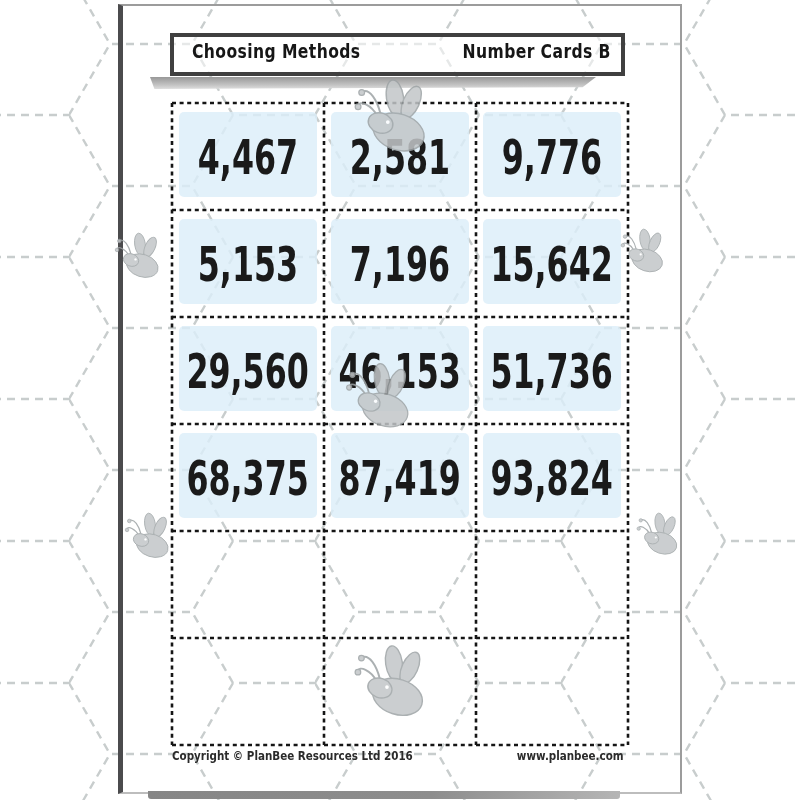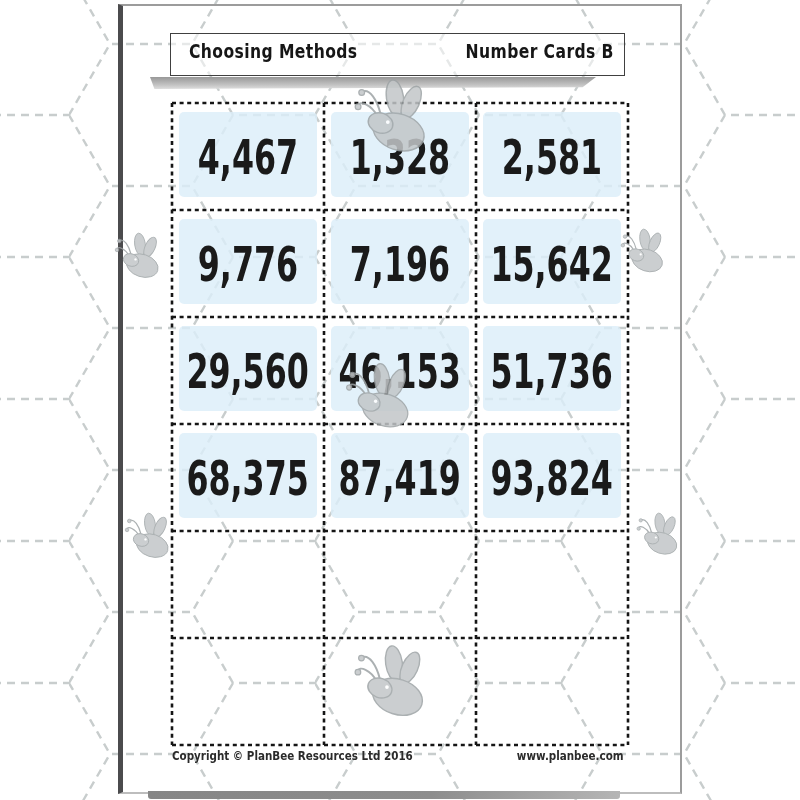--- a/index.html
+++ b/index.html
@@ -22,21 +22,21 @@
   }
   .page-bottom-shadow{
     position:absolute;left:148px;top:791px;width:472px;height:8px;z-index:1;
     background:linear-gradient(to right,#868686 0%,#8d8d8d 60%,#b5b5b5 100%);
     border-radius:0 0 3px 3px;
   }
   
   .header-box{
     position:absolute;left:170px;top:33px;width:455px;height:43px;z-index:2;
     background:rgba(255,255,255,0.55);
-    border:1px solid #404040;box-sizing:border-box;
+    border:4px solid #404040;box-sizing:border-box;
     display:flex;align-items:center;justify-content:space-between;
     padding:0 10px 8px 18px;
   }
   .header-shadow{
     position:absolute;left:150px;top:77px;width:446px;height:12px;z-index:2;
     background:linear-gradient(to bottom,#989898 0%,#c2c2c2 65%,#dedede 100%);
     clip-path:polygon(0 0,100% 0,97% 85%,1% 100%);
   }
   .title{
     font-weight:bold;font-size:19px;color:#161616;white-space:nowrap;
@@ -92,27 +92,27 @@
 <div class="header-box">
   <span class="title">Choosing Methods</span>
   <span class="title right">Number Cards B</span>
 </div>
 
 <div class="grid">
     <div class="card">
       <span class="card-num">4,467</span>
     </div>
     <div class="card">
-      <span class="card-num">1,328</span>
-    </div>
-    <div class="card">
       <span class="card-num">2,581</span>
     </div>
     <div class="card">
       <span class="card-num">9,776</span>
+    </div>
+    <div class="card">
+      <span class="card-num">5,153</span>
     </div>
     <div class="card">
       <span class="card-num">7,196</span>
     </div>
     <div class="card">
       <span class="card-num">15,642</span>
     </div>
     <div class="card">
       <span class="card-num">29,560</span>
     </div>

